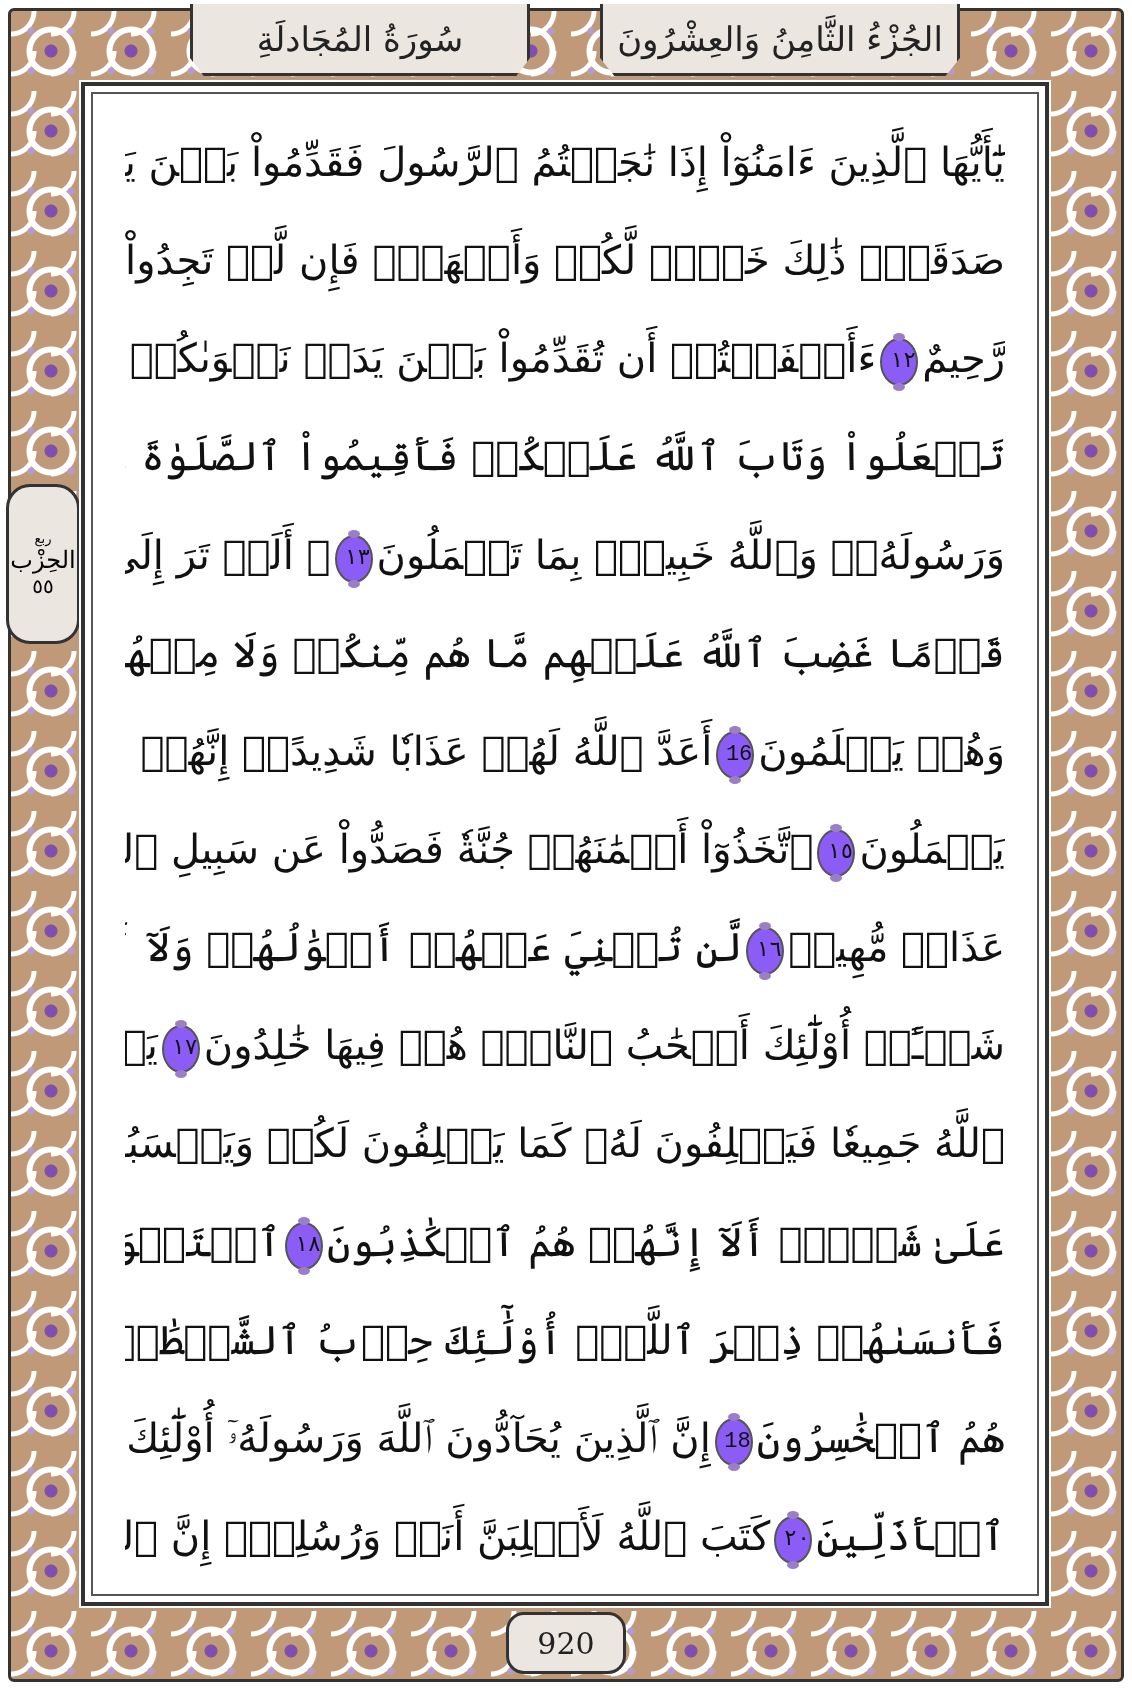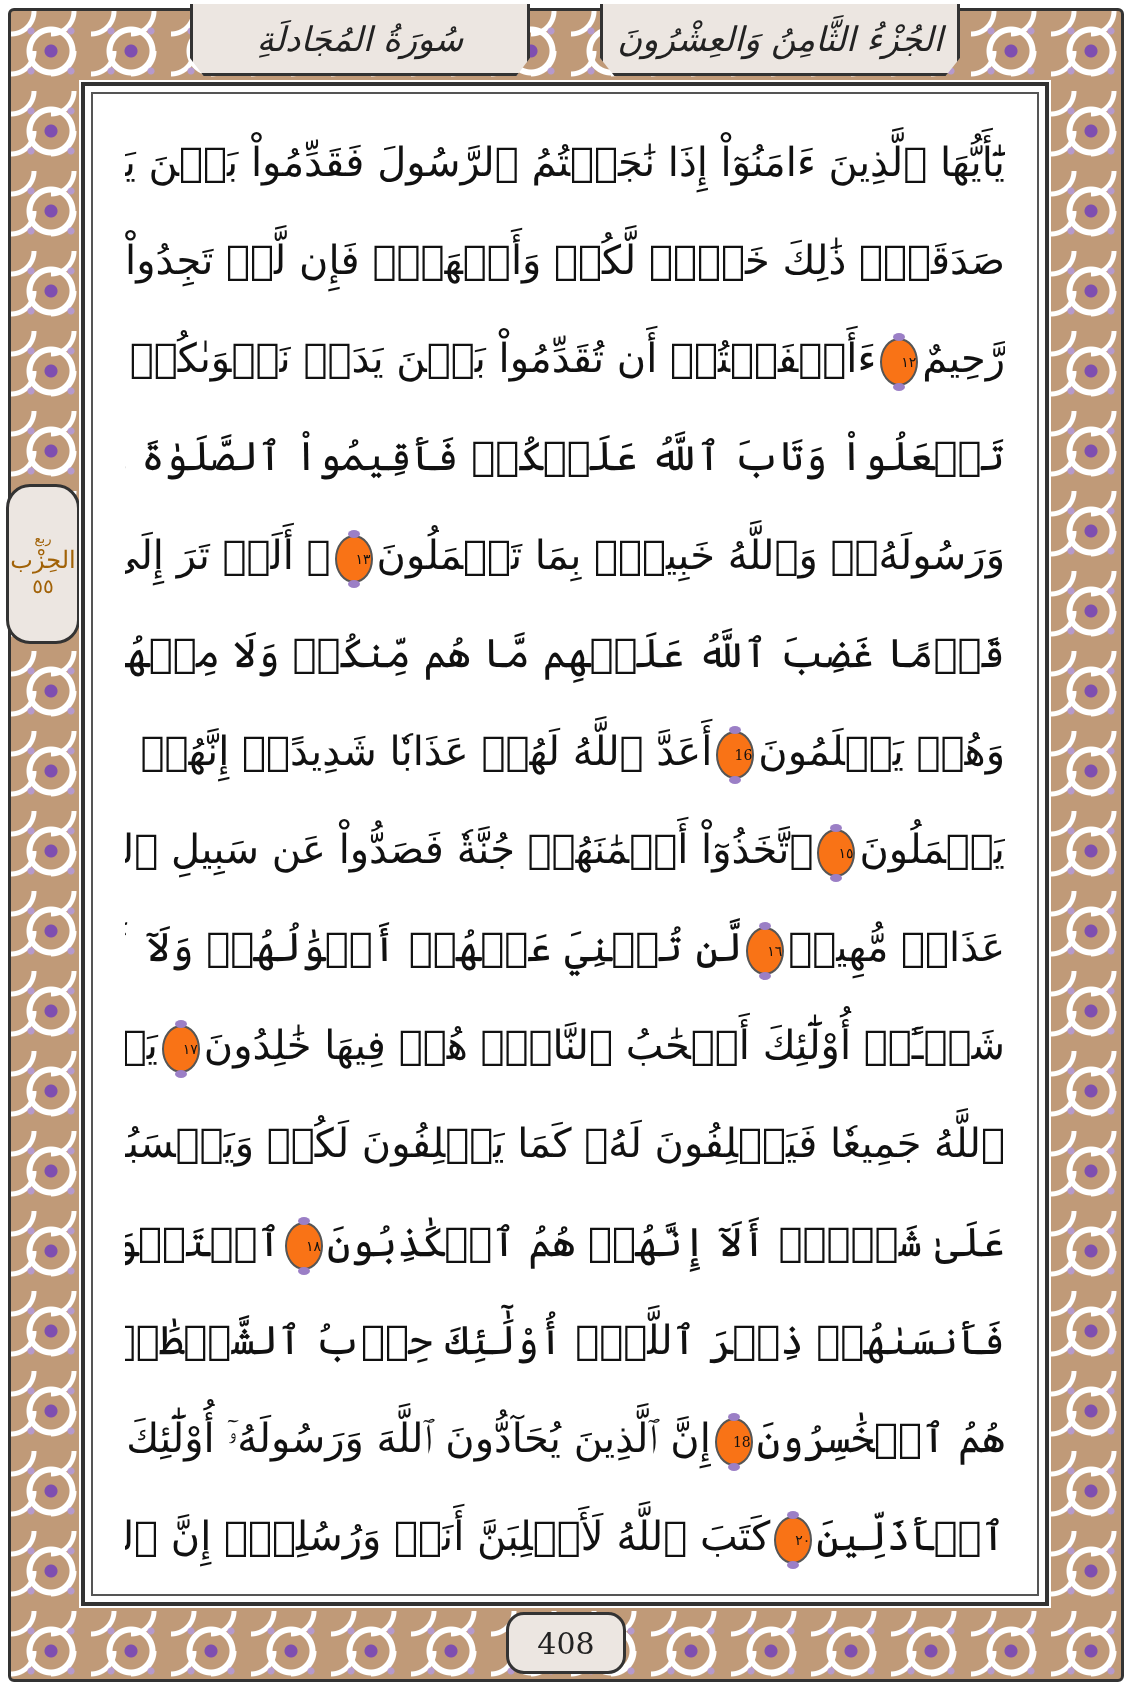--- a/index.html
+++ b/index.html
@@ -31,21 +31,20 @@
       position: absolute; top: 4px; height: 72px;
       background: #ece6e1;
       border: 3px solid #333333;
       border-top: none;
       box-sizing: border-box;
       display: flex; align-items: center; justify-content: center;
       font-family: "DejaVu Serif", serif;
       font-size: 34px; color: #222222;
       direction: rtl;
       clip-path: polygon(0 0, 100% 0, 100% 75%, 96% 100%, 4% 100%, 0 75%);
-      font-style: italic;
     }
     .header-surah { left: 190px; width: 340px; }
     .header-juz { left: 600px; width: 360px; text-align: right; }
 
     
     .text-panel {
       position: absolute; left: 81px; top: 82px; width: 968px; height: 1524px;
       background: #ffffff;
       border: 4px solid #333333;
       box-sizing: border-box;
@@ -64,38 +63,39 @@
       font-family: "DejaVu Serif", serif;
       font-size: 40px; line-height: 92px; height: 92px;
       color: #111111;
       text-align: justify; text-align-last: justify;
       white-space: nowrap; overflow: hidden;
     }
     .ayah-marker {
       display: inline-block; vertical-align: middle;
       width: 34px; height: 44px; margin: 0 4px;
       border: 2px solid #555555; border-radius: 50%;
-      background: #f97316;
-      font-size: 14px; line-height: 44px; text-align: center;
+      background: #8b5cf6;
+      font-size: 22px; line-height: 44px; text-align: center;
       position: relative;
+      font-family: Liberation Mono, monospace;
     }
     .ayah-marker::before, .ayah-marker::after {
       content: ""; position: absolute; left: 50%; width: 12px; height: 8px; margin-left: -6px;
       background: #9b7fc6; border-radius: 50%;
     }
     .ayah-marker::before { top: -7px; }
     .ayah-marker::after { bottom: -7px; }
 
     
     .hizb-cartouche {
       position: absolute; left: 6px; top: 484px; width: 74px; height: 160px;
       background: #ece6e1; border: 3px solid #333333; border-radius: 24px;
       box-sizing: border-box;
       display: flex; flex-direction: column; align-items: center; justify-content: center;
-      font-family: "DejaVu Serif", serif; color: #a16207; direction: rtl;
+      font-family: "DejaVu Serif", serif; color: #000000; direction: rtl;
     }
     .hizb-cartouche .rub { font-size: 13px; }
     .hizb-cartouche .hizb { font-size: 24px; }
     .hizb-cartouche .num { font-size: 20px; }
 
     
     .page-number {
       position: absolute; left: 506px; top: 1612px; width: 120px; height: 62px;
       background: #ece6e1; border: 3px solid #333333; border-radius: 18px;
       box-sizing: border-box;
@@ -130,13 +130,13 @@
     <div class="verse-line"><span>عَذَابٞ مُّهِينٞ</span><span class="ayah-marker">١٦</span><span>لَّن تُغۡنِيَ عَنۡهُمۡ أَمۡوَٰلُهُمۡ وَلَآ أَوۡلَٰدُهُم مِّنَ ٱللَّهِ</span></div>
     <div class="verse-line"><span>شَيۡـًٔاۚ أُوْلَٰٓئِكَ أَصۡحَٰبُ ٱلنَّارِۖ هُمۡ فِيهَا خَٰلِدُونَ</span><span class="ayah-marker">١٧</span><span>يَوۡمَ يَبۡعَثُهُمُ</span></div>
     <div class="verse-line"><span>ٱللَّهُ جَمِيعٗا فَيَحۡلِفُونَ لَهُۥ كَمَا يَحۡلِفُونَ لَكُمۡ وَيَحۡسَبُونَ أَنَّهُمۡ</span></div>
     <div class="verse-line"><span>عَلَىٰ شَيۡءٍۚ أَلَآ إِنَّهُمۡ هُمُ ٱلۡكَٰذِبُونَ</span><span class="ayah-marker">١٨</span><span>ٱسۡتَحۡوَذَ عَلَيۡهِمُ ٱلشَّيۡطَٰنُ</span></div>
     <div class="verse-line"><span>فَأَنسَىٰهُمۡ ذِكۡرَ ٱللَّهِۚ أُوْلَٰٓئِكَ حِزۡبُ ٱلشَّيۡطَٰنِۚ أَلَآ إِنَّ حِزۡبَ ٱلشَّيۡطَٰنِ</span></div>
     <div class="verse-line"><span>هُمُ ٱلۡخَٰسِرُونَ</span><span class="ayah-marker">18</span><span>إِنَّ ٱلَّذِينَ يُحَآدُّونَ ٱللَّهَ وَرَسُولَهُۥٓ أُوْلَٰٓئِكَ فِي</span></div>
     <div class="verse-line"><span>ٱلۡأَذَلِّينَ</span><span class="ayah-marker">٢٠</span><span>كَتَبَ ٱللَّهُ لَأَغۡلِبَنَّ أَنَا۠ وَرُسُلِيٓۚ إِنَّ ٱللَّهَ قَوِيٌّ عَزِيزٞ</span></div>
   </div>
 </div>
 
-<div class="page-number">408</div>
+<div class="page-number">920</div>
 
 </body></html>

